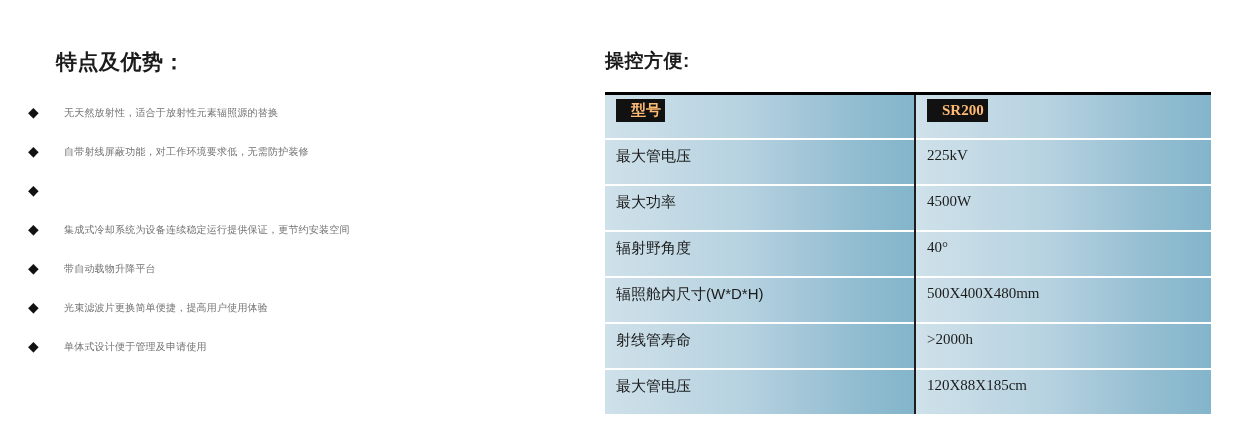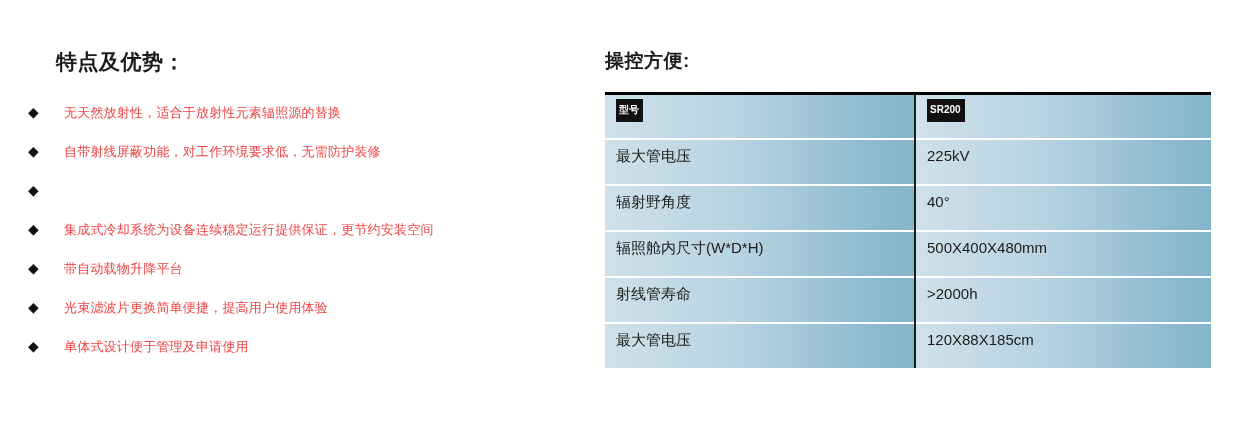--- a/index.html
+++ b/index.html
@@ -55,23 +55,23 @@
   .bullet-diamond {
     width: 16px;
     flex: 0 0 16px;
     text-align: left;
     font-size: 14px;
     line-height: 39px;
     color: #111;
   }
   .feature-text {
     margin-left: 20px;
-    font-size: 13px;
+    font-size: 10px;
     line-height: 39px;
-    color: #ef4444;
+    color: #737373;
     letter-spacing: 0.2px;
   }
 
   
   .right-col {
     width: 641px;
     position: relative;
   }
   .spec-title {
     position: absolute;
@@ -117,36 +117,37 @@
     white-space: nowrap;
   }
 
   
   .col1 {
     background: linear-gradient(to right, #cfe1ea 0%, #b6d2e0 45%, #93bdd1 80%, #83b5cb 100%);
   }
   .col2 {
     background: linear-gradient(to right, #cfe1ea 0%, #b6d2e0 45%, #93bdd1 80%, #83b5cb 100%);
     border-left: 2px solid #1d1d1d;
+    font-family: Liberation Serif, serif;
   }
 
   .row-head td { height: 43px; }
   .row-body td { height: 44px; }
 
   
   .row-body td { border-top: 2px solid #ffffff; }
 
   .hdr-chip {
     display: inline-block;
     background: #111111;
-    color: #ffffff;
+    color: #fdba74;
     font-weight: 700;
-    font-size: 10px;
+    font-size: 15px;
     line-height: 20px;
-    padding: 1px 4px 2px 3px;
+    padding: 1px 4px 2px 15px;
     white-space: nowrap;
   }
   .hdr-inner {
     padding: 4px 0 0 11px;
   }
 </style>
 </head>
 <body>
 
 <div class="page">
@@ -218,20 +219,28 @@
 
           <tr class="row-body">
             <td class="col1">
               <div class="cell-inner">最大管电压</div>
             </td>
             <td class="col2">
               <div class="cell-inner">225kV</div>
             </td>
           </tr>
 
+          <tr class="row-body">
+            <td class="col1">
+              <div class="cell-inner">最大功率</div>
+            </td>
+            <td class="col2">
+              <div class="cell-inner">4500W</div>
+            </td>
+          </tr>
 
           <tr class="row-body">
             <td class="col1">
               <div class="cell-inner">辐射野角度</div>
             </td>
             <td class="col2">
               <div class="cell-inner">40°</div>
             </td>
           </tr>
 

